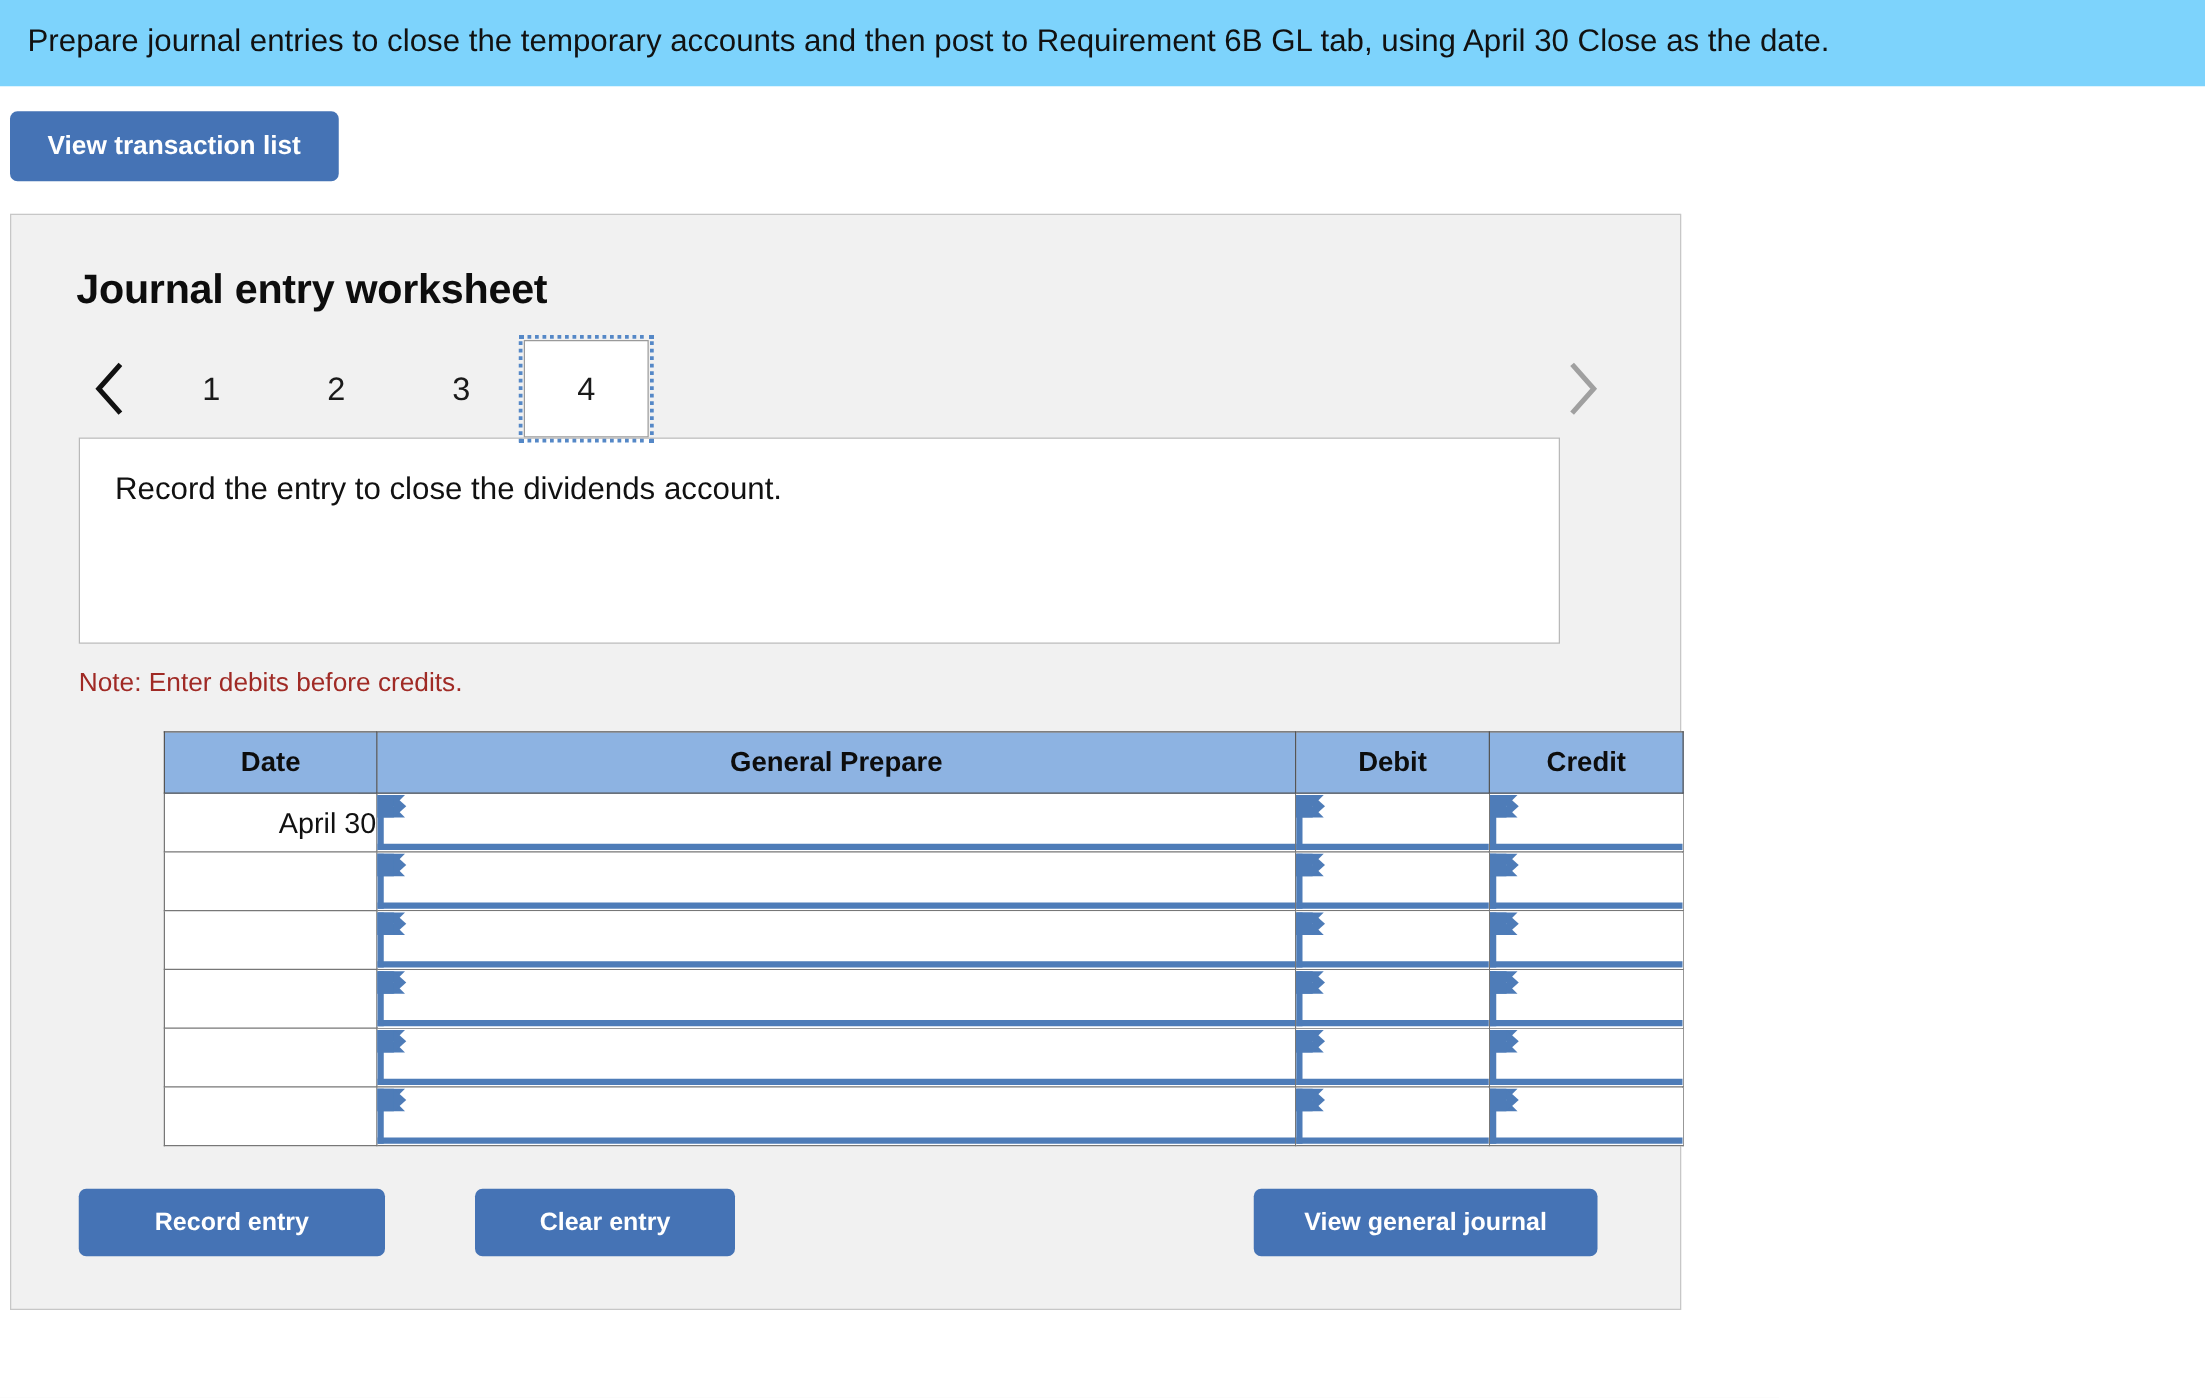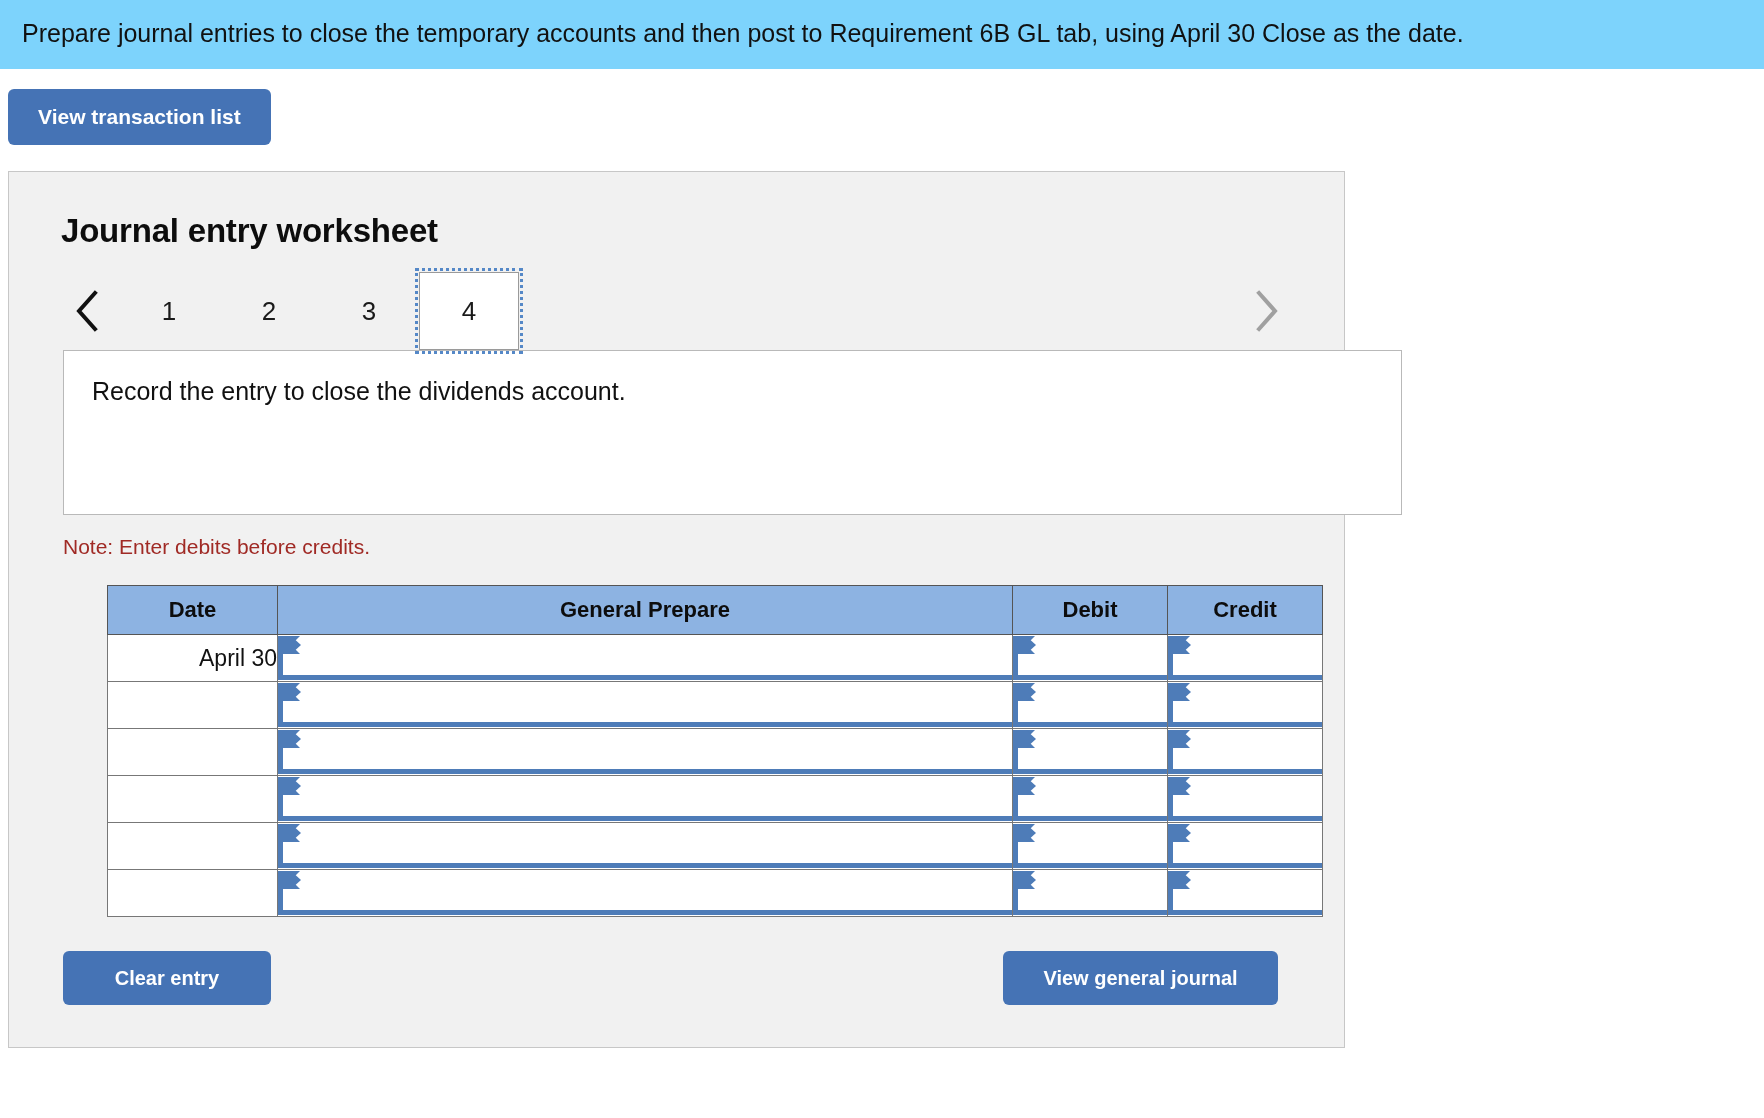--- a/index.html
+++ b/index.html
@@ -109,38 +109,38 @@
     background: #ffffff;
     border: 1px solid #9a9a9a;
     outline: 3px dotted #5588c7;
     outline-offset: 1px;
     height: 78px;
   }
 
   
   .desc-box {
     margin: 0 0 0 54px;
-    width: 1339px;
+    width: 1185px;
     height: 165px;
     background: #ffffff;
     border: 1px solid #b9b9b9;
     box-sizing: border-box;
     padding: 26px 0 0 28px;
     font-size: 25px;
     color: #111111;
   }
 
   .note {
     margin: 20px 0 12px 54px;
     color: #a02a25;
     font-size: 21px;
   }
 
   
-  .jtable-wrap { margin: 26px 0 0 58px; padding-left: 40px; }
+  .jtable-wrap { margin: 26px 0 0 82px; padding-left: 40px; }
   table.jtable {
     border-collapse: collapse;
     table-layout: fixed;
     width: 1215px;
     background: #ffffff;
   }
   table.jtable th {
     background: #8db3e2;
     border: 1px solid #555555;
     font-size: 22px;
@@ -355,17 +355,18 @@
           <td class="input-cell">
               <div class="cellbox"></div>
             </td>
         </tr>
 
       </tbody>
     </table>
   </div>
 
   <div class="footer-btns">
+    <button class="btn btn-record">Record entry</button>
     <button class="btn btn-clear">Clear entry</button>
     <button class="btn btn-vgj">View general journal</button>
   </div>
 
 </div>
 
 </body></html>

